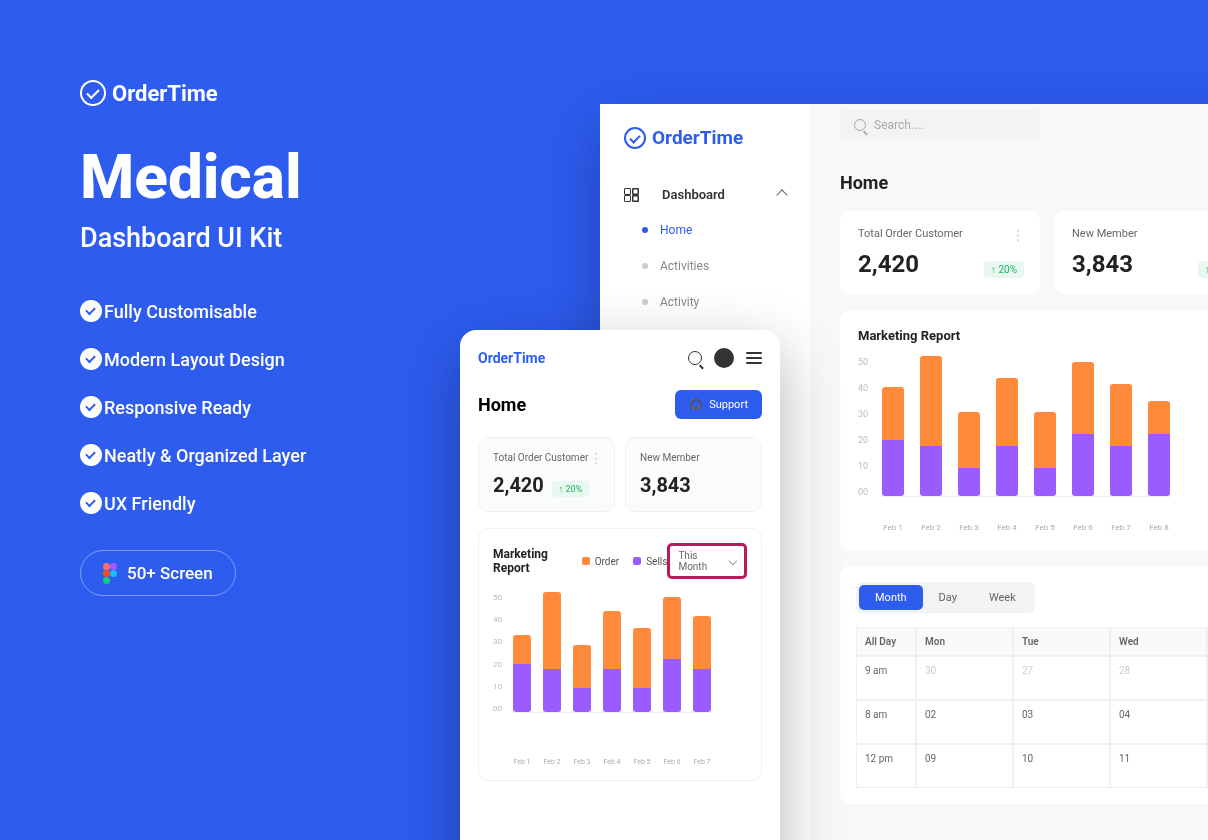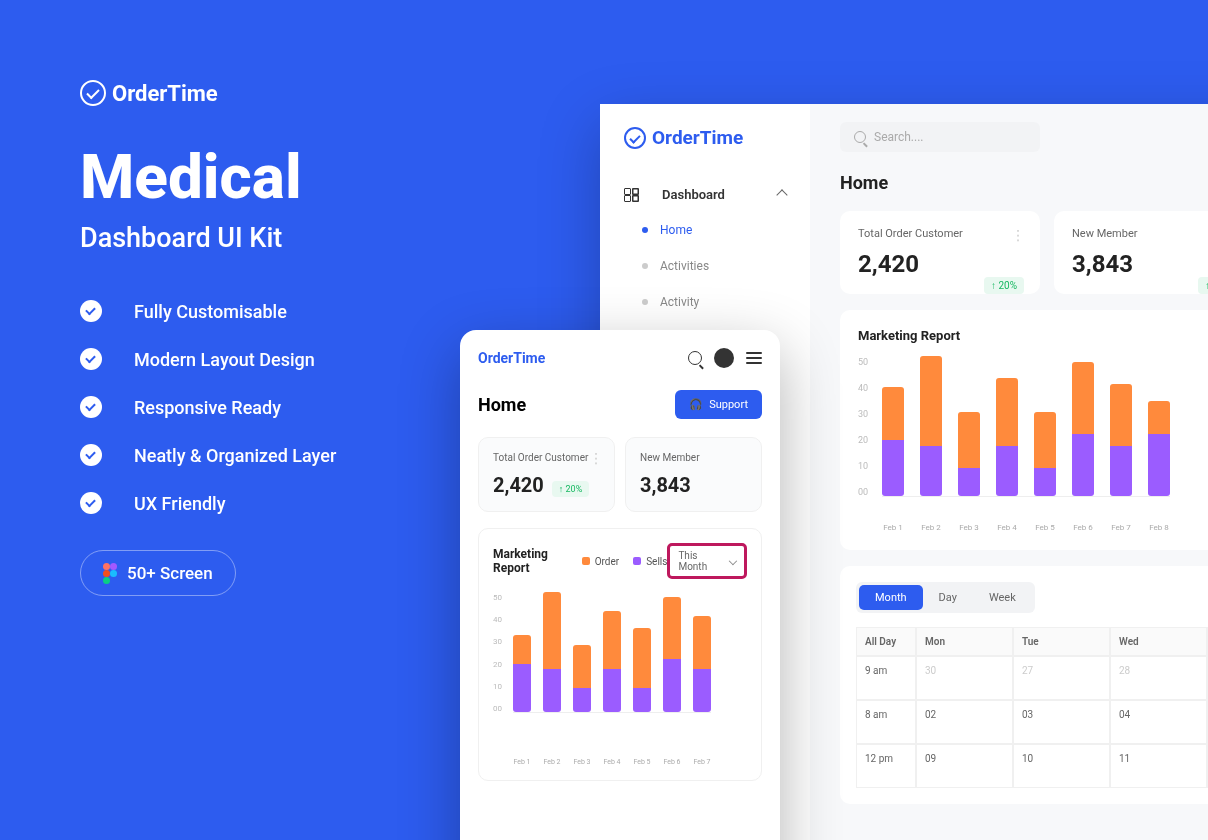--- a/index.html
+++ b/index.html
@@ -5,21 +5,21 @@
 *{box-sizing:border-box;margin:0;padding:0;font-family:-apple-system,BlinkMacSystemFont,'Segoe UI',Roboto,sans-serif}
 body{width:1208px;height:840px;background:#2d5cef;overflow:hidden;position:relative}
 .marketing{position:absolute;left:80px;top:80px;color:#fff;width:360px}
 .logo{display:flex;align-items:center;gap:6px;margin-bottom:40px}
 .logo-icon{width:26px;height:26px;border:2.5px solid #fff;border-radius:50%;position:relative}
 .logo-icon::after{content:'';position:absolute;left:5px;top:7px;width:10px;height:5px;border-left:2.5px solid #fff;border-bottom:2.5px solid #fff;transform:rotate(-45deg)}
 .logo-text{font-size:22px;font-weight:700}
 .hero-title{font-size:62px;font-weight:800;line-height:1;margin-bottom:14px}
 .hero-sub{font-size:27px;font-weight:500;margin-bottom:46px}
 .features{display:flex;flex-direction:column;gap:26px;margin-bottom:36px}
-.feat{display:flex;align-items:center;gap:32px;font-size:18px;font-weight:500}
+.feat{display:flex;align-items:center;gap:2px;font-size:18px;font-weight:500}
 .check{width:22px;height:22px;background:#fff;border-radius:50%;position:relative;flex-shrink:0}
 .check::after{content:'';position:absolute;left:6px;top:7px;width:7px;height:4px;border-left:2.5px solid #2d5cef;border-bottom:2.5px solid #2d5cef;transform:rotate(-45deg)}
 .badge{display:inline-flex;align-items:center;gap:10px;padding:12px 22px;border:1px solid rgba(255,255,255,.4);border-radius:30px;font-size:17px;font-weight:500}
 .figma{width:14px;height:20px;position:relative}
 .figma::before{content:'';position:absolute;width:7px;height:7px;border-radius:50%;background:#ff7262;top:0;left:0;box-shadow:7px 0 #a259ff,0 7px #f24e1e,7px 7px #1abcfe,0 14px #0acf83}
 
 .desktop{position:absolute;left:600px;top:104px;width:720px;height:760px;background:#f7f8fa;border-radius:14px;box-shadow:0 20px 60px rgba(0,0,0,.25)}
 .d-sidebar{position:absolute;left:0;top:0;width:210px;height:100%;background:#fff;padding:22px 0}
 .d-logo{padding:0 24px;margin-bottom:28px}
 .d-logo .logo-icon{border-color:#2d5cef;width:22px;height:22px}
@@ -30,29 +30,29 @@
 .grid-icon{width:14px;height:14px;position:relative}
 .grid-icon::before,.grid-icon::after{content:'';position:absolute;width:5px;height:5px;border:1.5px solid #333;border-radius:1px}
 .grid-icon::before{top:0;left:0;box-shadow:8px 0 0 -1.5px #fff,8px 0 #333}
 .grid-icon::after{bottom:0;left:0;box-shadow:8px 0 0 -1.5px #fff,8px 0 #333}
 .chev{width:8px;height:8px;border-right:1.5px solid #666;border-bottom:1.5px solid #666;transform:rotate(-135deg)}
 .nav-item{display:flex;align-items:center;gap:12px;padding:11px 24px 11px 42px;font-size:12px;color:#888}
 .nav-item.active{color:#2d5cef}
 .dot{width:6px;height:6px;border-radius:50%;background:#ccc}
 .nav-item.active .dot{background:#2d5cef}
 .d-main{position:absolute;left:210px;top:0;right:0;padding:18px 0 0 30px}
-.search{position:absolute;left:240px;top:18px;display:flex;align-items:center;gap:8px;background:#f2f3f5;padding:8px 14px;border-radius:6px;width:200px;font-size:12px;color:#aaa}
+.search{position:absolute;left:240px;top:6px;display:flex;align-items:center;gap:8px;background:#f2f3f5;padding:8px 14px;border-radius:6px;width:200px;font-size:12px;color:#aaa}
 .search-i{width:12px;height:12px;border:1.5px solid #aaa;border-radius:50%;position:relative}
 .search-i::after{content:'';position:absolute;width:5px;height:1.5px;background:#aaa;bottom:-3px;right:-3px;transform:rotate(45deg)}
 .d-title{font-size:18px;font-weight:700;margin:50px 0 18px;color:#222}
 .cards{display:flex;gap:14px}
 .card{background:#fff;border-radius:10px;padding:16px 18px;width:200px;position:relative}
 .card-label{font-size:11px;color:#666;margin-bottom:10px}
 .card-val{font-size:24px;font-weight:700;color:#222}
-.card-chg{position:absolute;right:16px;bottom:0;font-size:10px;color:#18b862;background:#e8f8f0;padding:3px 7px;border-radius:4px}
+.card-chg{position:absolute;right:16px;bottom:16px;font-size:10px;color:#18b862;background:#e8f8f0;padding:3px 7px;border-radius:4px}
 .card-dots{position:absolute;right:16px;top:16px;color:#ccc;font-size:14px;letter-spacing:-1px}
 .panel{background:#fff;border-radius:10px;padding:18px;margin-top:16px}
 .panel-head{display:flex;align-items:center;justify-content:space-between;margin-bottom:14px}
 .panel-title{font-size:13px;font-weight:700;color:#222}
 .legend{display:flex;gap:14px;font-size:10px;color:#555}
 .leg{display:flex;align-items:center;gap:5px}
 .sq{width:8px;height:8px;border-radius:2px}
 .sq.o{background:#ff8a3c}
 .sq.s{background:#9b5cff}
 .chart{display:flex;gap:8px;height:160px;position:relative;padding-left:24px}

